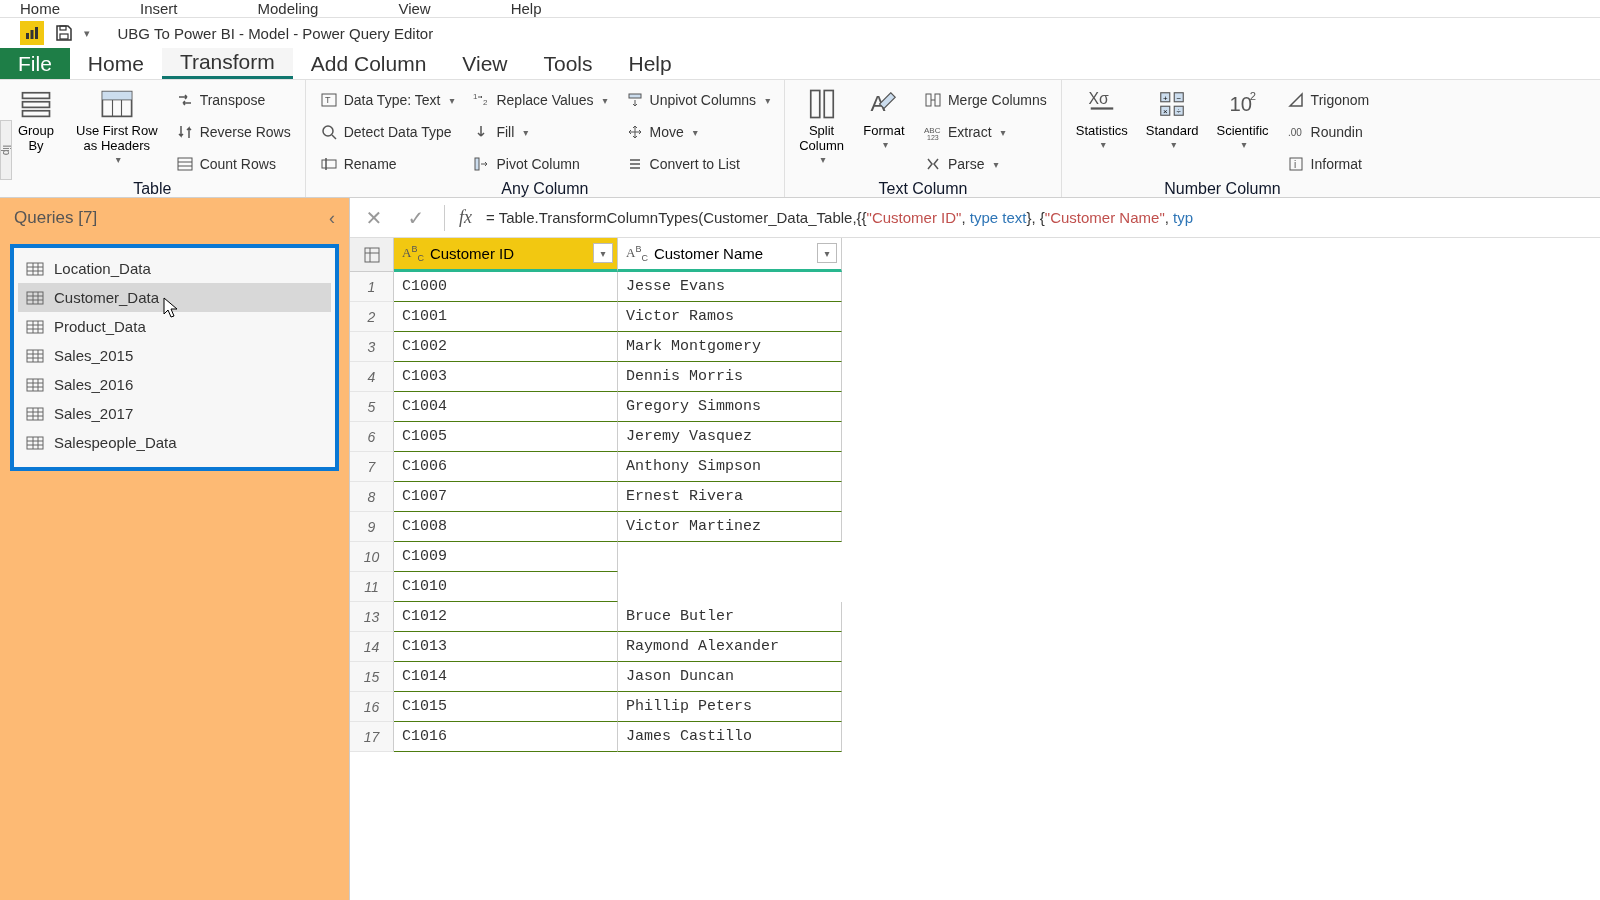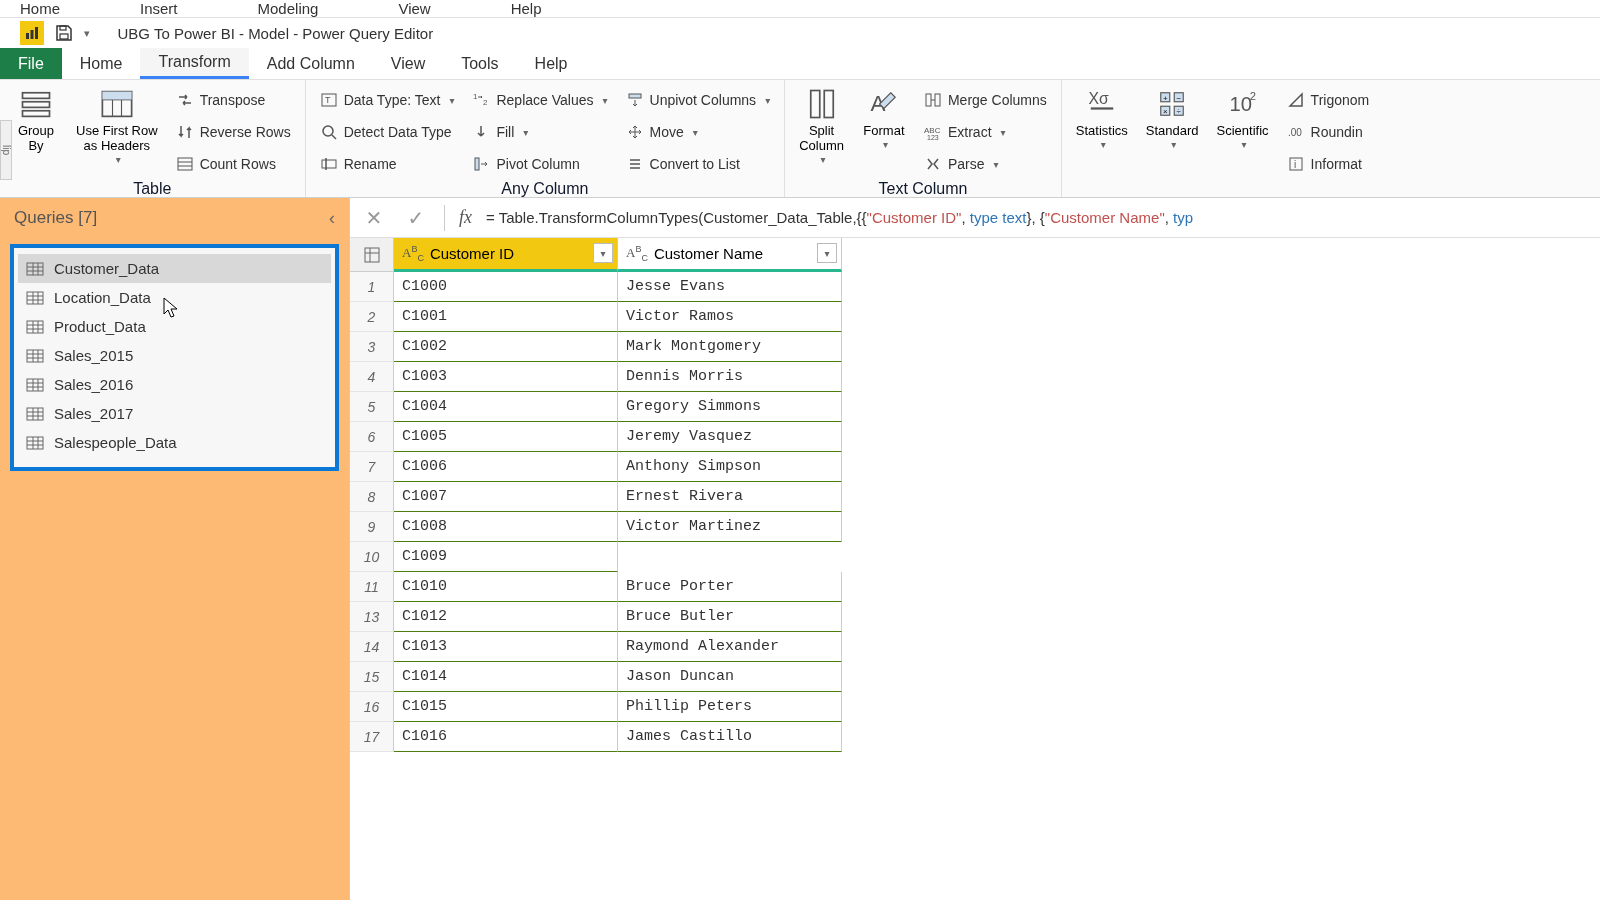--- a/index.html
+++ b/index.html
@@ -11,23 +11,23 @@
 
 .title-bar { height: 30px; display: flex; align-items: center; padding-left: 20px; gap: 10px; background: #fff; }
 .pbi-icon { width: 24px; height: 24px; background: #f2c811; display: flex; align-items: center; justify-content: center; }
 .pbi-icon svg { width: 16px; height: 16px; }
 .save-icon { width: 20px; height: 20px; color: #333; }
 .qat-dd { font-size: 11px; color: #666; }
 .title-text { font-size: 15px; color: #333; margin-left: 18px; }
 
 
 .ribbon-tabs { height: 32px; display: flex; align-items: stretch; background: #fff; border-bottom: 1px solid #e0e0e0; }
-.ribbon-tab { padding: 0 18px; display: flex; align-items: center; font-size: 16px; color: #333; cursor: pointer; }
+.ribbon-tab { padding: 0 18px; display: flex; align-items: center; font-size: 21px; color: #333; cursor: pointer; }
 .ribbon-tab.file { background: #1e7e47; color: #fff; font-weight: 500; }
-.ribbon-tab.active { border-bottom: 3px solid #3b82f6; background: #f5f5f5; }
+.ribbon-tab.active { border-bottom: 3px solid #0f766e; background: #f5f5f5; }
 
 
 .ribbon { height: 118px; background: #fafafa; border-bottom: 1px solid #d0d0d0; display: flex; align-items: stretch; }
 .ribbon-group { display: flex; flex-direction: column; border-right: 1px solid #e0e0e0; padding: 4px 8px 2px; }
 .ribbon-group-body { flex: 1; display: flex; align-items: flex-start; gap: 6px; }
 .ribbon-group-label { text-align: center; font-size: 16px; color: #0f172a; padding: 2px 0; }
 
 .big-btn { display: flex; flex-direction: column; align-items: center; justify-content: center; padding: 2px 6px; cursor: pointer; min-width: 56px; }
 .big-btn .bicon { width: 36px; height: 36px; display:flex; align-items:center; justify-content:center; color:#333; }
 .big-btn .blabel { font-size: 13px; text-align: center; line-height: 1.15; margin-top: 2px; }
@@ -402,54 +402,55 @@
             <span class="sicon">
               <svg viewBox="0 0 18 18">
                 <rect x="3" y="3" width="12" height="12" fill="none" stroke="#555"></rect>
                 <text x="7" y="13" font-size="10" fill="#555">i</text>
               </svg>
             </span>
             <span>Informat</span>
           </div>
       </div>
     </div>
+    <div class="ribbon-group-label">Number Column</div>
   </div>
 </div>
 
 <div class="main">
   <div class="queries-pane">
     <div class="queries-header">
       <span>Queries [7]</span>
       <span class="collapse-icon">‹</span>
     </div>
     <div class="queries-list-wrap">
       <div class="queries-list" id="queries-list">
+          <div class="query-item">
+            <span class="qicon">
+              <svg viewBox="0 0 18 14">
+                <rect x="1" y="1" width="16" height="12" fill="none" stroke="#666" stroke-width="1"></rect>
+                <line x1="1" y1="5" x2="17" y2="5" stroke="#666"></line>
+                <line x1="1" y1="9" x2="17" y2="9" stroke="#666"></line>
+                <line x1="7" y1="1" x2="7" y2="13" stroke="#666"></line>
+                <line x1="12" y1="1" x2="12" y2="13" stroke="#666"></line>
+              </svg>
+            </span>
+            <span>Location_Data</span>
+          </div>
           <div class="query-item selected">
             <span class="qicon">
               <svg viewBox="0 0 18 14">
                 <rect x="1" y="1" width="16" height="12" fill="none" stroke="#666" stroke-width="1"></rect>
                 <line x1="1" y1="5" x2="17" y2="5" stroke="#666"></line>
                 <line x1="1" y1="9" x2="17" y2="9" stroke="#666"></line>
                 <line x1="7" y1="1" x2="7" y2="13" stroke="#666"></line>
                 <line x1="12" y1="1" x2="12" y2="13" stroke="#666"></line>
               </svg>
             </span>
             <span>Customer_Data</span>
-          </div>
-          <div class="query-item">
-            <span class="qicon">
-              <svg viewBox="0 0 18 14">
-                <rect x="1" y="1" width="16" height="12" fill="none" stroke="#666" stroke-width="1"></rect>
-                <line x1="1" y1="5" x2="17" y2="5" stroke="#666"></line>
-                <line x1="1" y1="9" x2="17" y2="9" stroke="#666"></line>
-                <line x1="7" y1="1" x2="7" y2="13" stroke="#666"></line>
-                <line x1="12" y1="1" x2="12" y2="13" stroke="#666"></line>
-              </svg>
-            </span>
-            <span>Location_Data</span>
           </div>
           <div class="query-item">
             <span class="qicon">
               <svg viewBox="0 0 18 14">
                 <rect x="1" y="1" width="16" height="12" fill="none" stroke="#666" stroke-width="1"></rect>
                 <line x1="1" y1="5" x2="17" y2="5" stroke="#666"></line>
                 <line x1="1" y1="9" x2="17" y2="9" stroke="#666"></line>
                 <line x1="7" y1="1" x2="7" y2="13" stroke="#666"></line>
                 <line x1="12" y1="1" x2="12" y2="13" stroke="#666"></line>
               </svg>
@@ -585,21 +586,20 @@
             <div class="cell col1">C1008</div>
             <div class="cell col2">Victor Martinez</div>
           </div>
           <div class="grid-row">
             <div class="rownum">10</div>
             <div class="cell col1">C1009</div>
           </div>
           <div class="grid-row">
             <div class="rownum">11</div>
             <div class="cell col1">C1010</div>
-            <div class="cell col2">Bruce Porter</div>
           </div>
           <div class="grid-row">
             <div class="rownum">13</div>
             <div class="cell col1">C1012</div>
             <div class="cell col2">Bruce Butler</div>
           </div>
           <div class="grid-row">
             <div class="rownum">14</div>
             <div class="cell col1">C1013</div>
             <div class="cell col2">Raymond Alexander</div>

